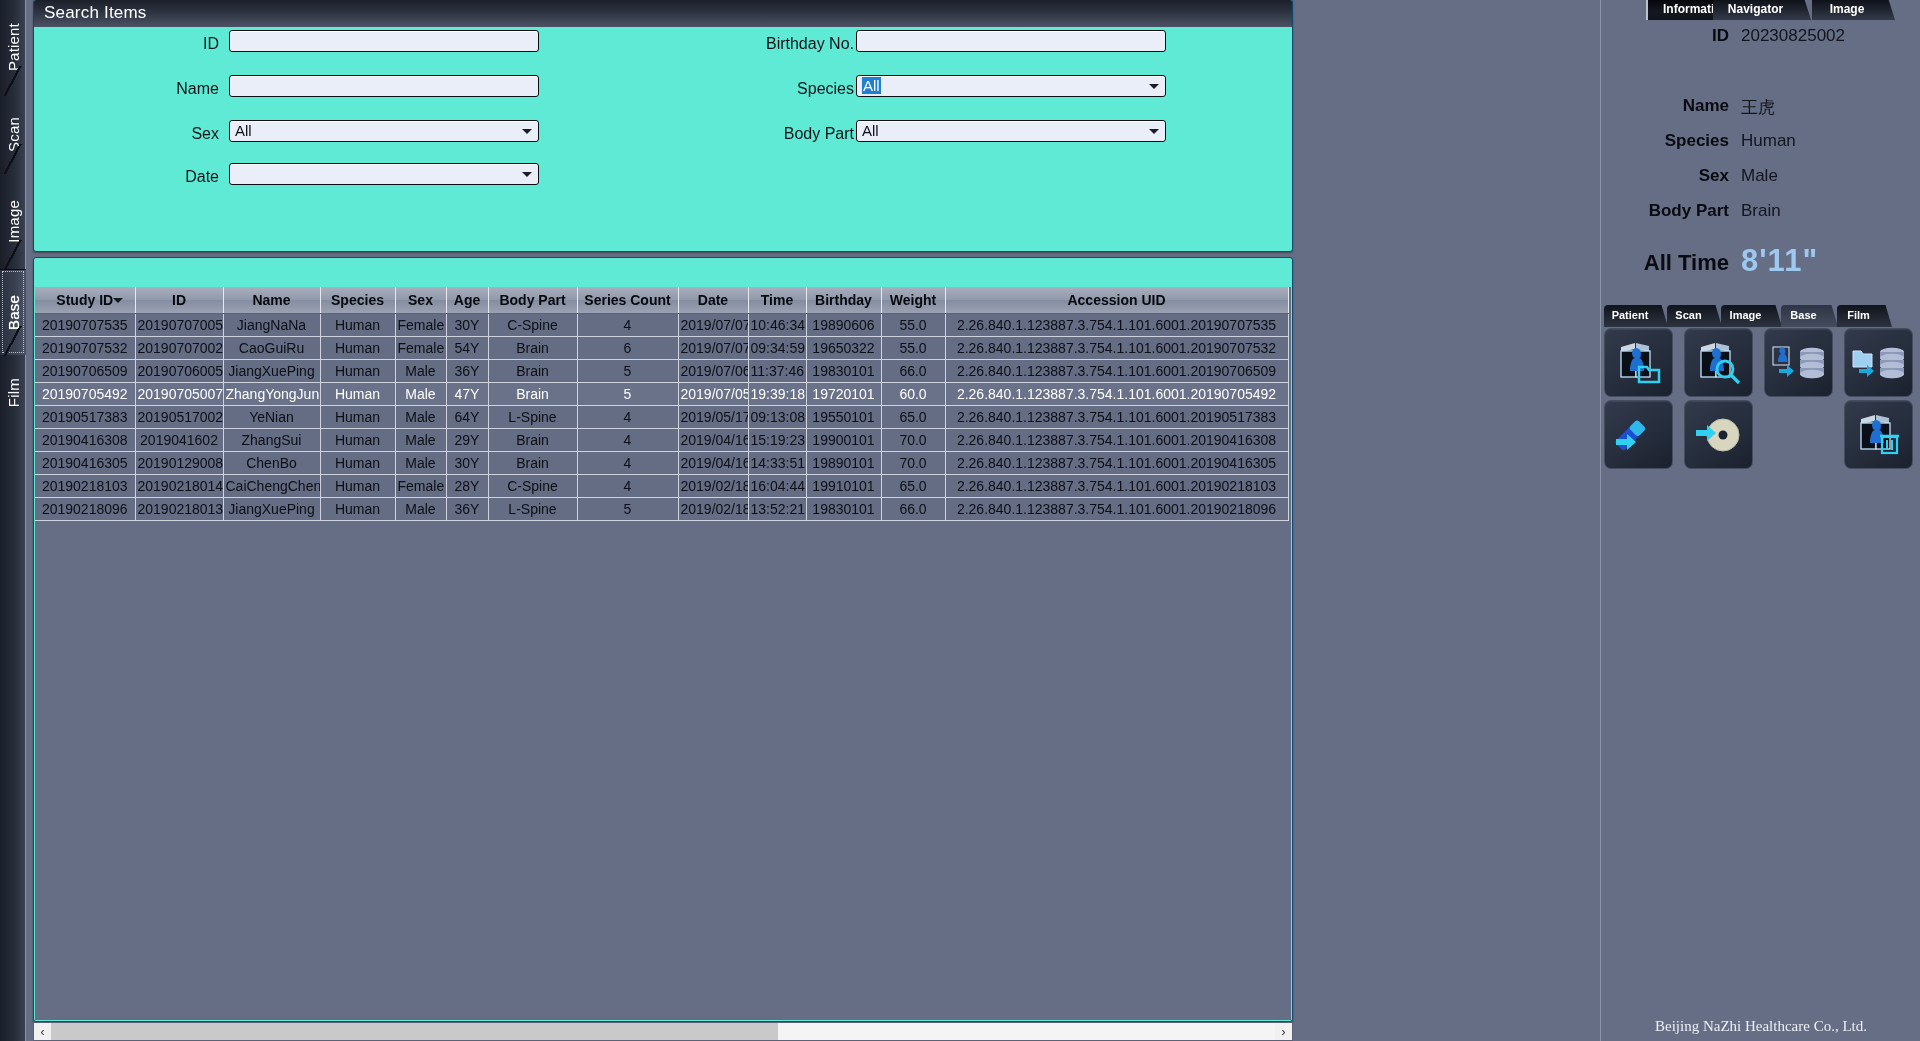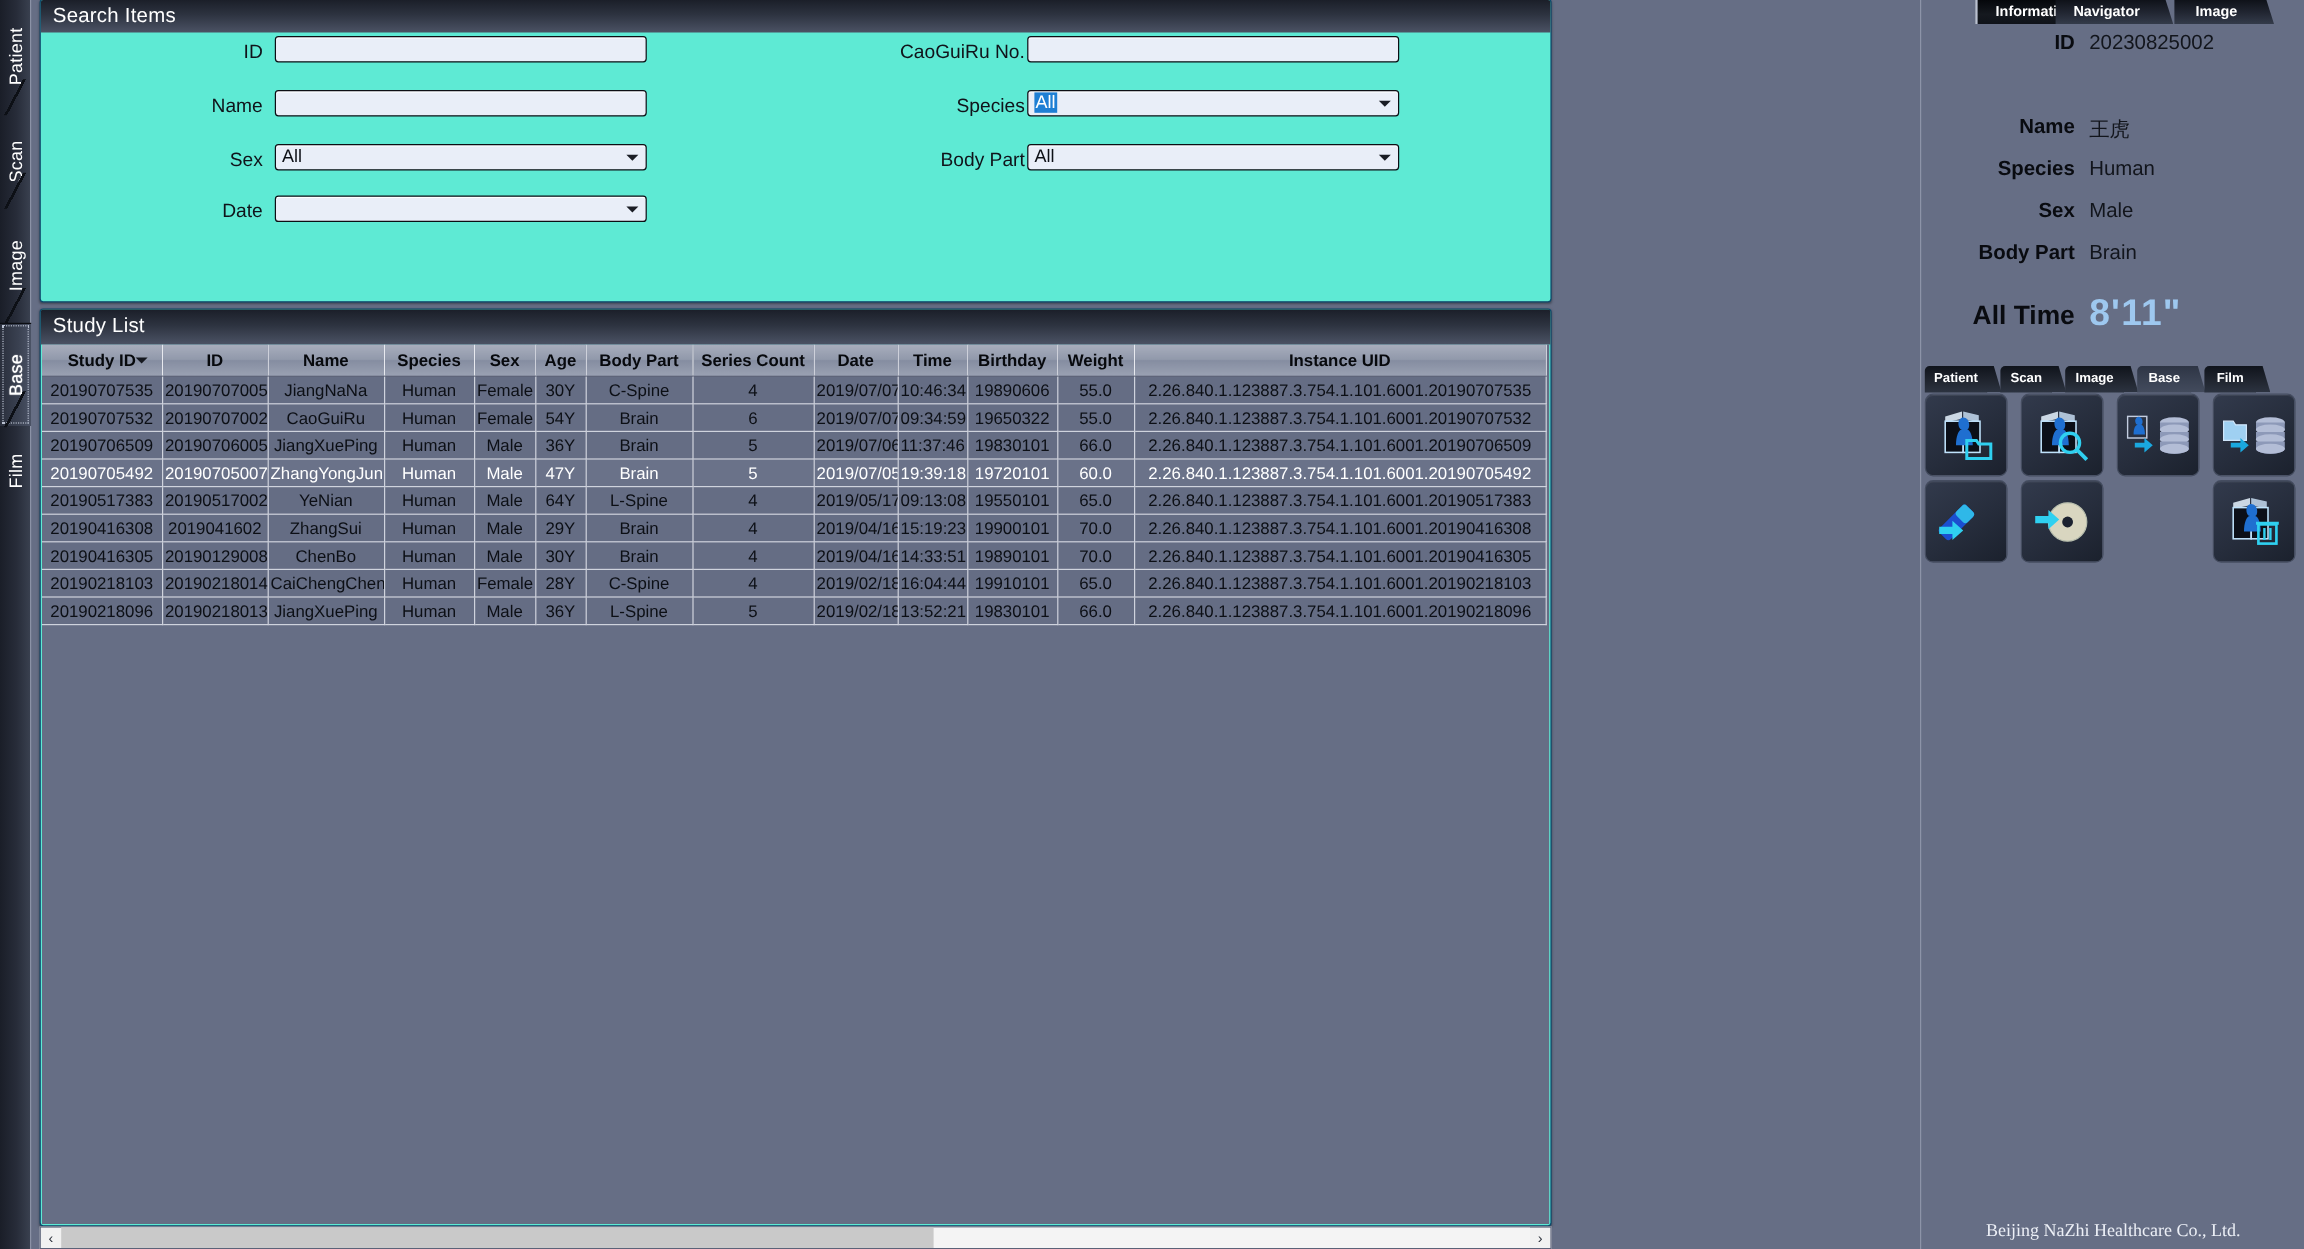--- a/index.html
+++ b/index.html
@@ -230,38 +230,37 @@
       <span>All</span>
       <i class="arw"></i>
     </div>
 
     <div class="fld-label" style="left:60px; top:168px; width:125px;">Date</div>
     <div class="tf combo" style="left:195px; top:163px; width:310px;">
       <span></span>
       <i class="arw"></i>
     </div>
 
-    <div class="fld-label" style="left:650px; top:35px; width:170px;">CaoGuiRu No.</div>
+    <div class="fld-label" style="left:650px; top:35px; width:170px;">Birthday No.</div>
     <div class="tf" style="left:822px; top:30px; width:310px;"></div>
 
     <div class="fld-label" style="left:650px; top:80px; width:170px;">Species</div>
     <div class="tf combo" style="left:822px; top:75px; width:310px;">
       <span class="selhl">All</span>
       <i class="arw"></i>
     </div>
 
     <div class="fld-label" style="left:650px; top:125px; width:170px;">Body Part</div>
     <div class="tf combo" style="left:822px; top:120px; width:310px;">
       <span>All</span>
       <i class="arw"></i>
     </div>
   </div>
 
   <div class="panel" id="study-panel">
-    <div class="cap">Study List</div>
     <div id="grid-wrap">
       <table class="grid">
         <colgroup>
           <col style="width:100px">
             <col style="width:88px">
             <col style="width:97px">
             <col style="width:75px">
           <col style="width:51px">
             <col style="width:42px">
             <col style="width:89px">
@@ -279,21 +278,21 @@
               <th>Name</th>
               <th>Species</th>
               <th>Sex</th>
               <th>Age</th>
               <th>Body Part</th>
               <th>Series Count</th>
               <th>Date</th>
               <th>Time</th>
               <th>Birthday</th>
               <th>Weight</th>
-              <th>Instance UID</th>
+              <th>Accession UID</th>
             </tr>
           </thead>
         <tbody id="grid-body">
             <tr>
               <td>20190707535</td>
               <td>20190707005</td>
               <td>JiangNaNa</td>
               <td>Human</td>
               <td>Female</td>
               <td>30Y</td>

